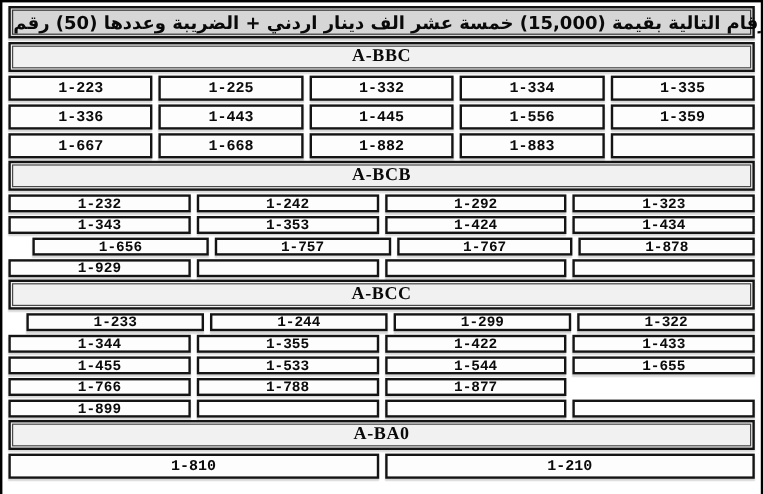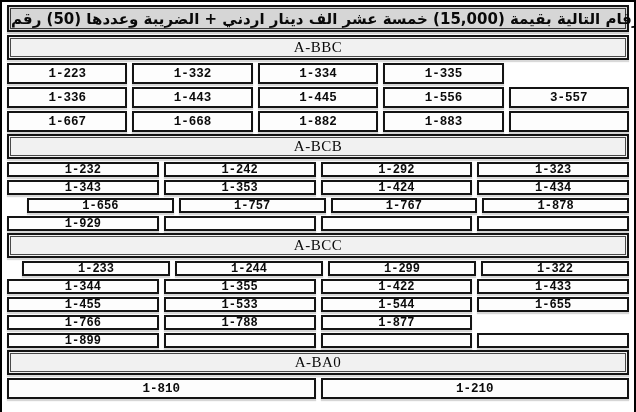--- a/index.html
+++ b/index.html
@@ -54,21 +54,21 @@
     background: var(--section-bg);
     margin-bottom: 3px;
     padding: 1px;
     box-shadow: 0 2px 1px rgba(0,0,0,0.15);
   }
   .section-header-inner {
     height: 100%;
     border: 1px solid #4a4a4a;
     display: flex; align-items: center; justify-content: center;
     font-family: "Liberation Serif", serif;
-    font-weight: 400;
+    font-weight: 700;
     font-size: 15px;
     letter-spacing: 0.5px;
     color: #0a0a0a;
     background: var(--section-bg);
   }
   .rows {
     display: flex; flex-direction: column;
     row-gap: 3px;
     margin-bottom: 2px;
   }
@@ -96,30 +96,31 @@
   <div class="title-bar">
     <div class="title-inner">الارقام التالية بقيمة (15,000) خمسة عشر الف دينار اردني + الضريبة وعددها (50) رقم</div>
   </div>
   <div id="sections">
       <div class="section-header">
         <div class="section-header-inner">A-BBC</div>
       </div>
       <div class="rows">
         <div class="row" style="grid-template-columns: repeat(5, 1fr);">
           <div class="cell">1-223</div>
+          <div class="cell">1-225</div>
           <div class="cell">1-332</div>
           <div class="cell">1-334</div>
           <div class="cell">1-335</div>
         </div>
         <div class="row" style="grid-template-columns: repeat(5, 1fr);">
           <div class="cell">1-336</div>
           <div class="cell">1-443</div>
           <div class="cell">1-445</div>
           <div class="cell">1-556</div>
-          <div class="cell">3-557</div>
+          <div class="cell">1-359</div>
         </div>
         <div class="row" style="grid-template-columns: repeat(5, 1fr);">
           <div class="cell">1-667</div>
           <div class="cell">1-668</div>
           <div class="cell">1-882</div>
           <div class="cell">1-883</div>
           <div class="cell"></div>
         </div>
       </div>
       <div class="section-header">

